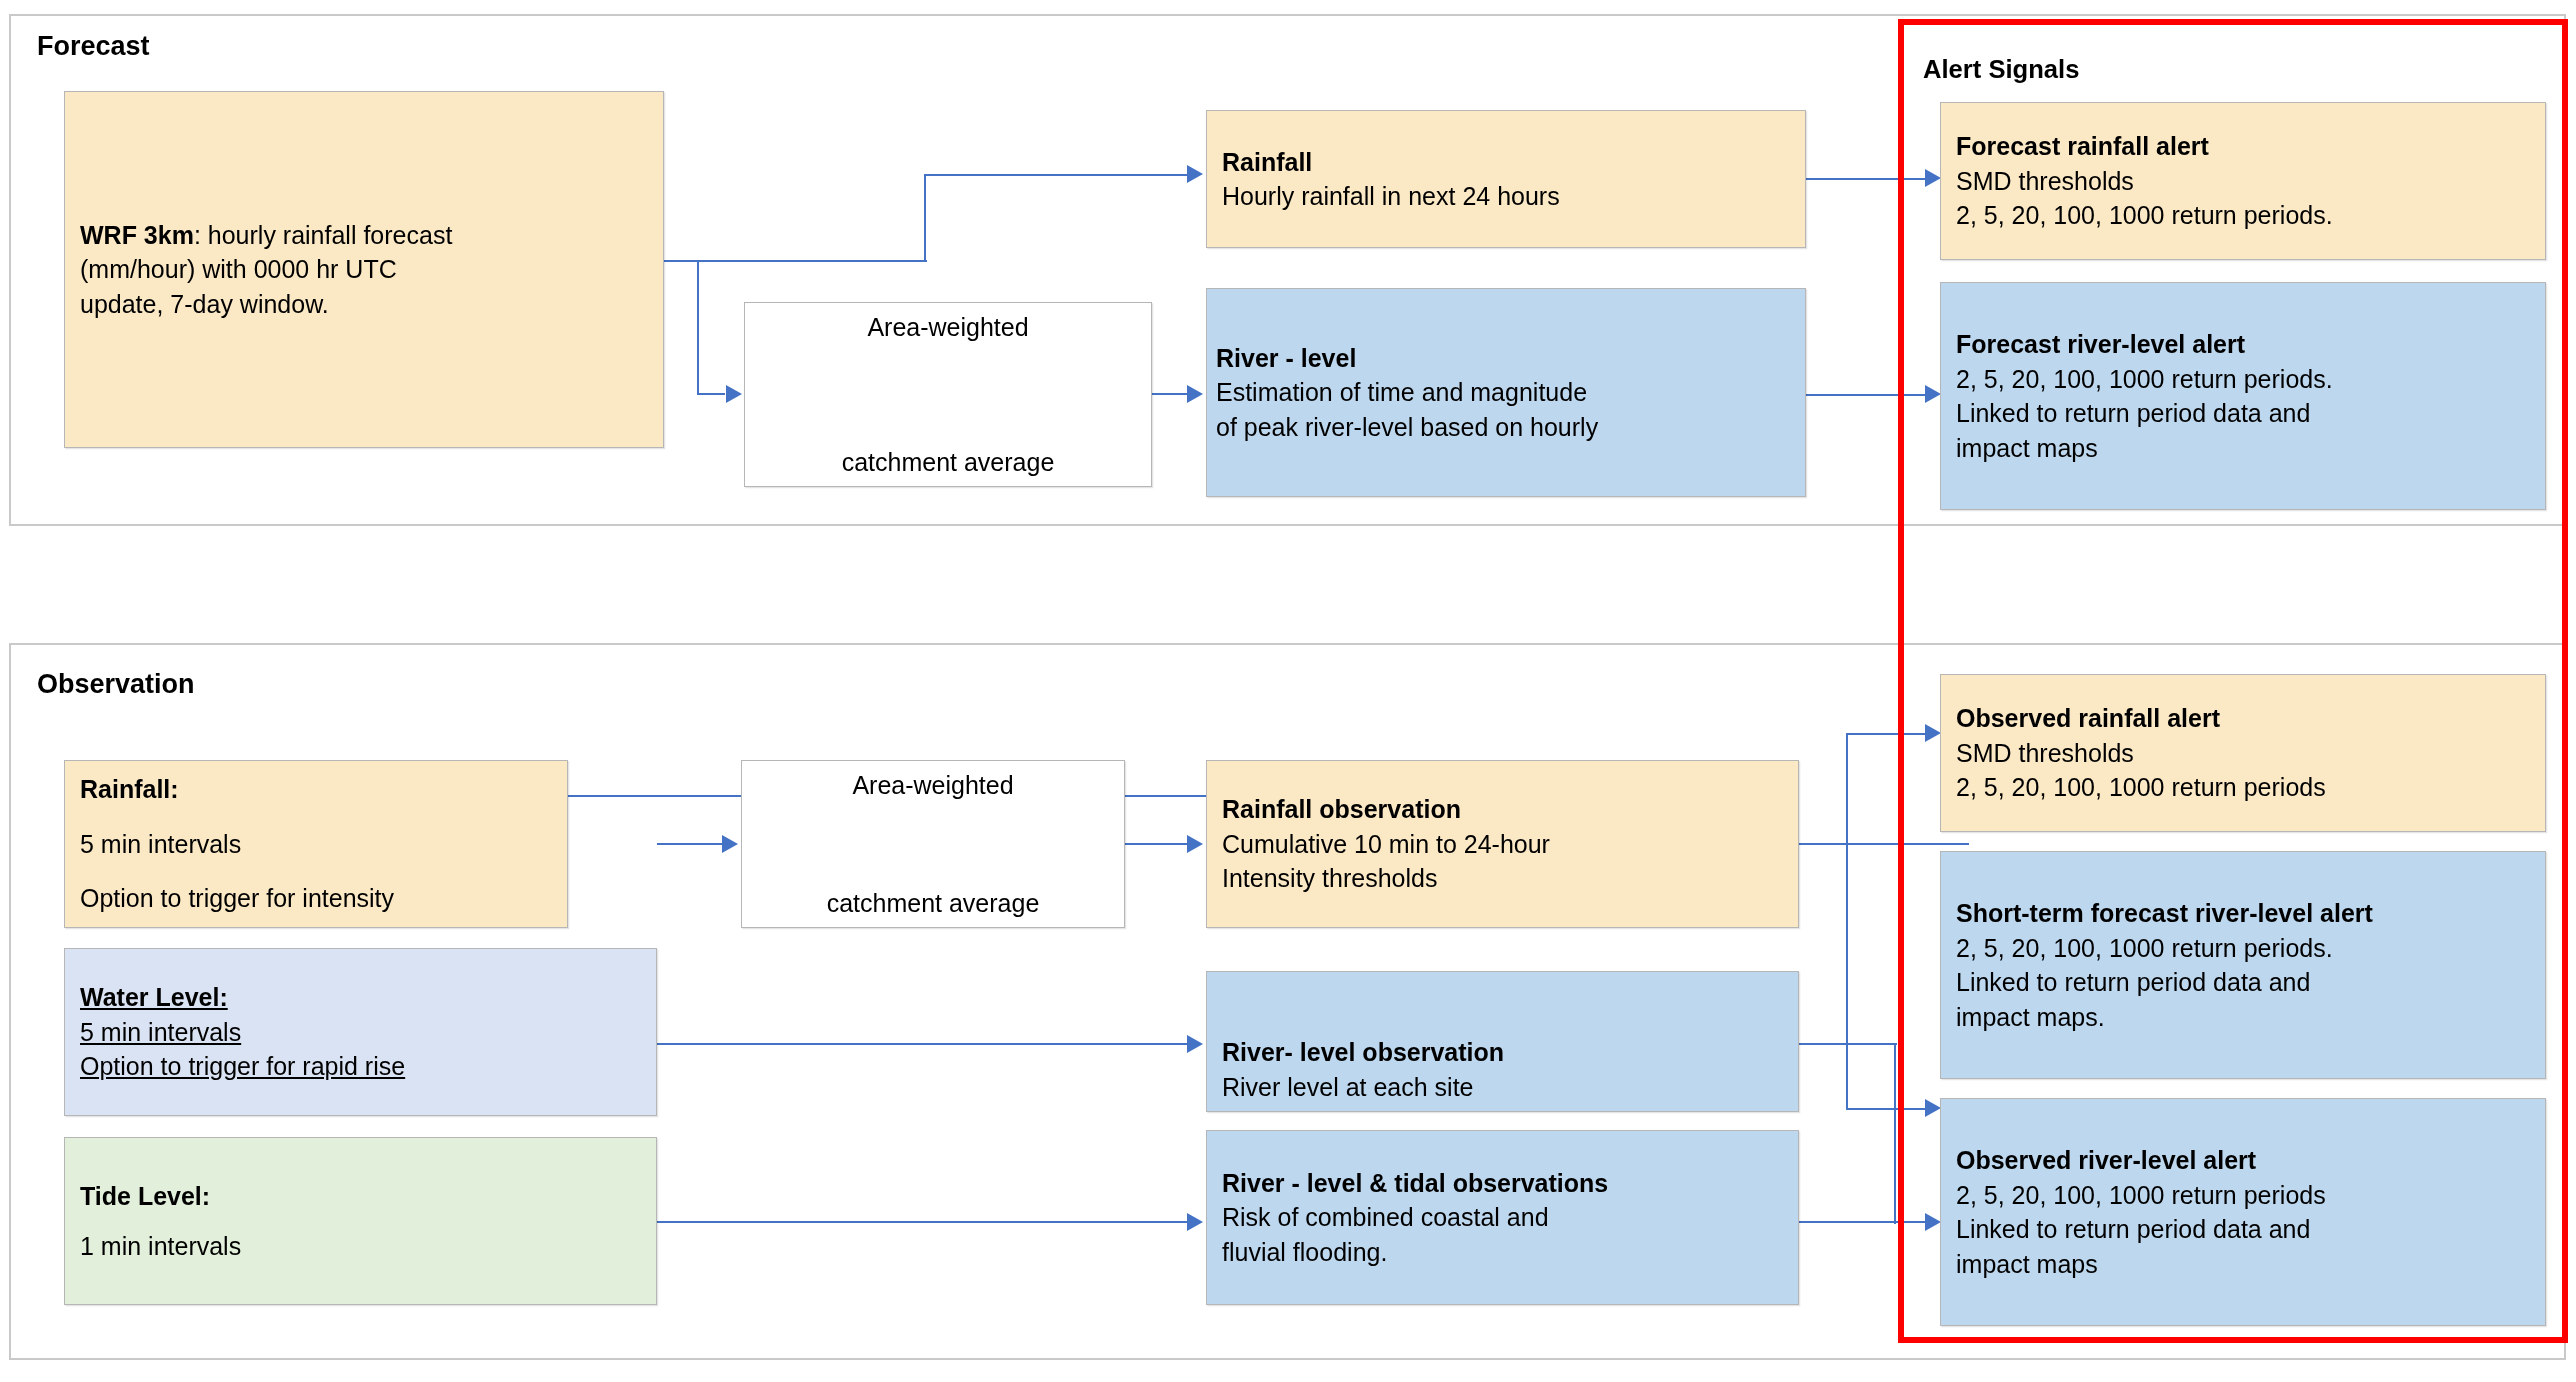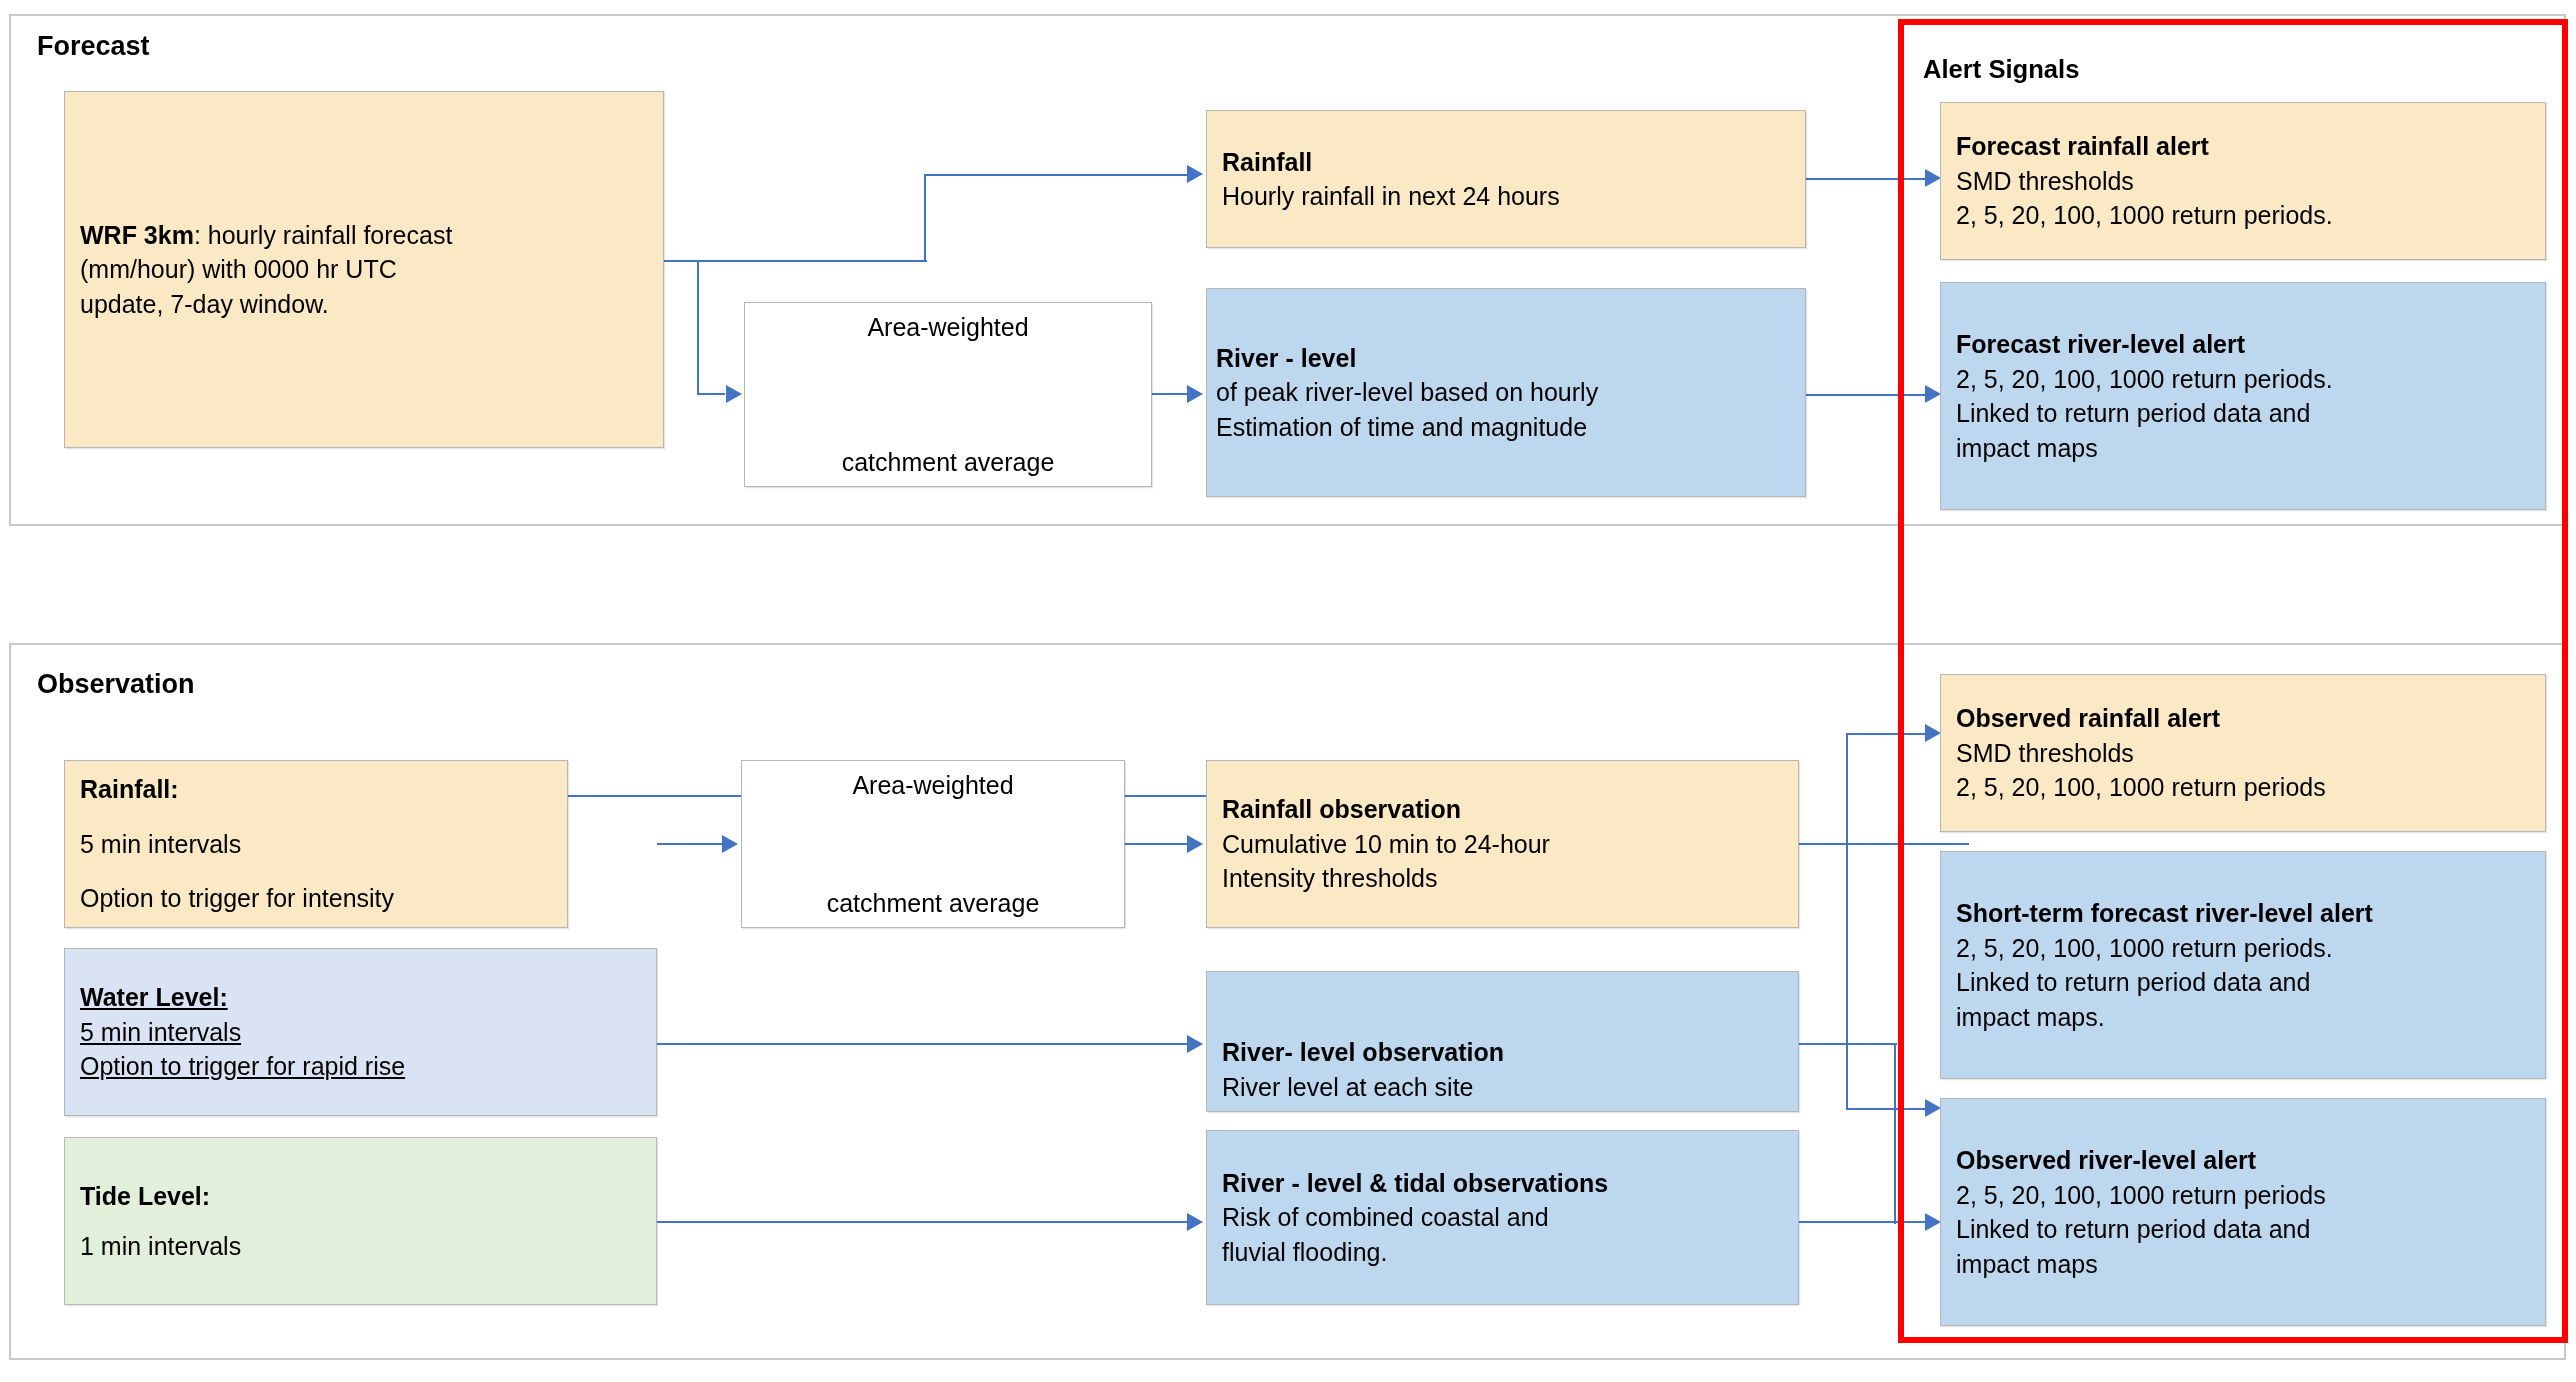--- a/index.html
+++ b/index.html
@@ -115,22 +115,22 @@
     <span class="ln">catchment average</span>
   </div>
 
   <div class="box c-cream" style="left:1206px; top:110px; width:600px; height:138px;">
     <span class="ln ttl">Rainfall</span>
     <span class="ln">Hourly rainfall in next 24 hours</span>
   </div>
 
   <div class="box c-blue" style="left:1206px; top:288px; width:600px; height:209px;padding-left:9px;">
     <span class="ln ttl">River - level</span>
+    <span class="ln">Estimation of time and magnitude</span>
     <span class="ln">of peak river-level based on hourly</span>
-    <span class="ln">Estimation of time and magnitude</span>
   </div>
 
   <div class="hline" style="left:664px; top:260px; width:263px;"></div>
   <div class="vline" style="left:924px; top:174px; height:88px;"></div>
   <div class="hline" style="left:924px; top:174px; width:263px;"></div>
   <div class="arrow" style="left:1187px; top:165px;"></div>
 
   <div class="vline" style="left:697px; top:260px; height:135px;"></div>
   <div class="hline" style="left:697px; top:393px; width:28px;"></div>
   <div class="arrow" style="left:726px; top:385px;"></div>

